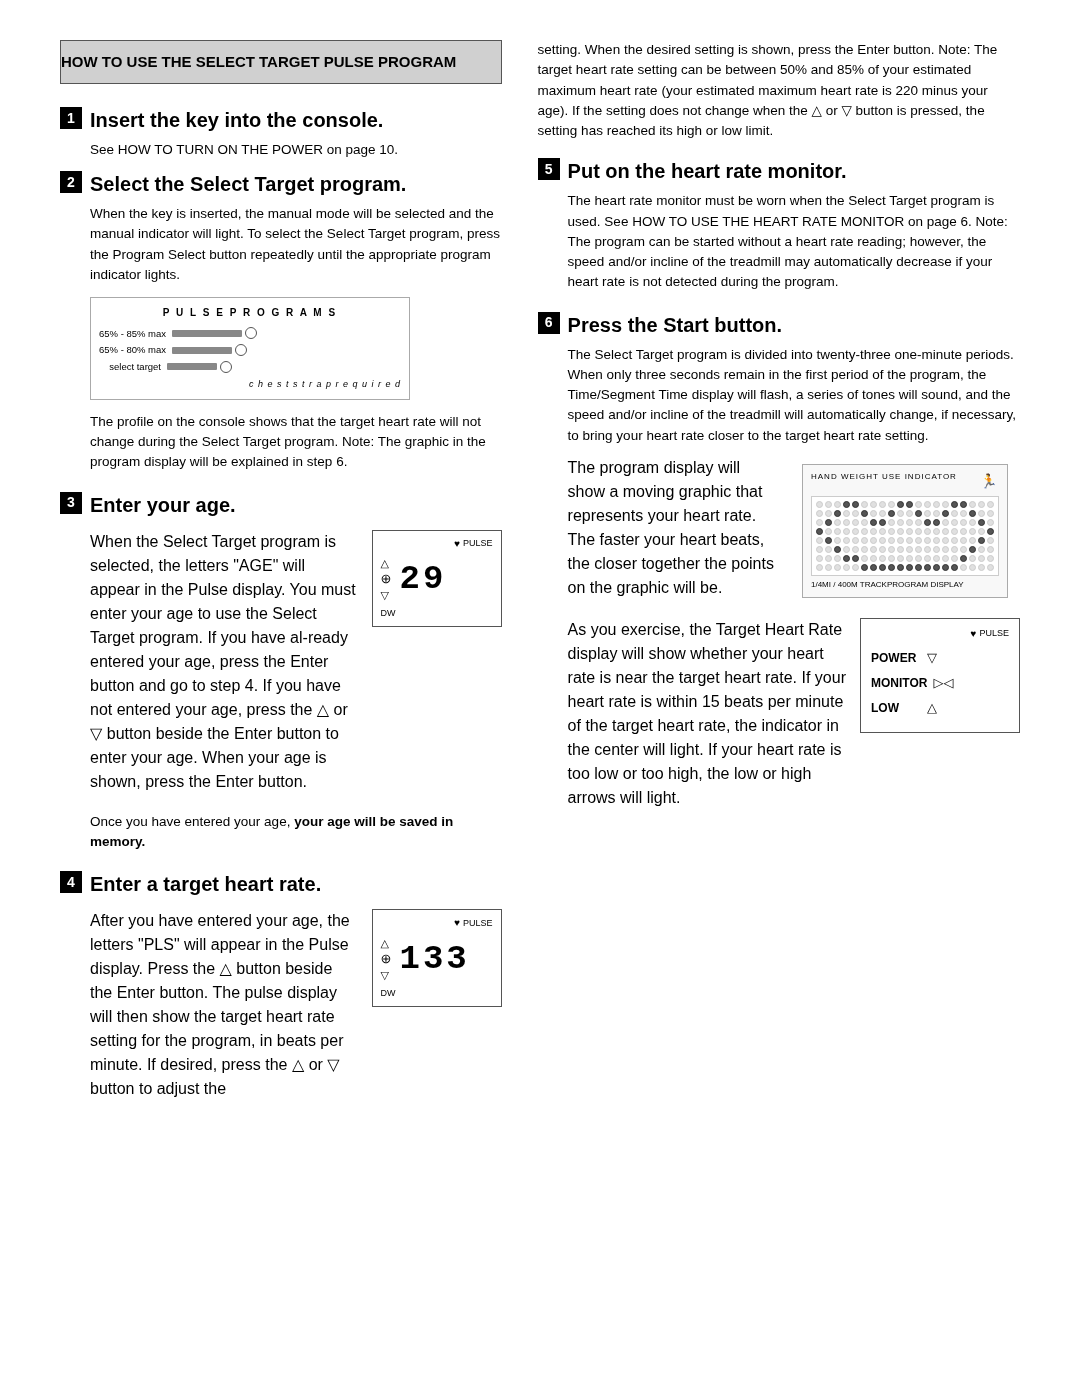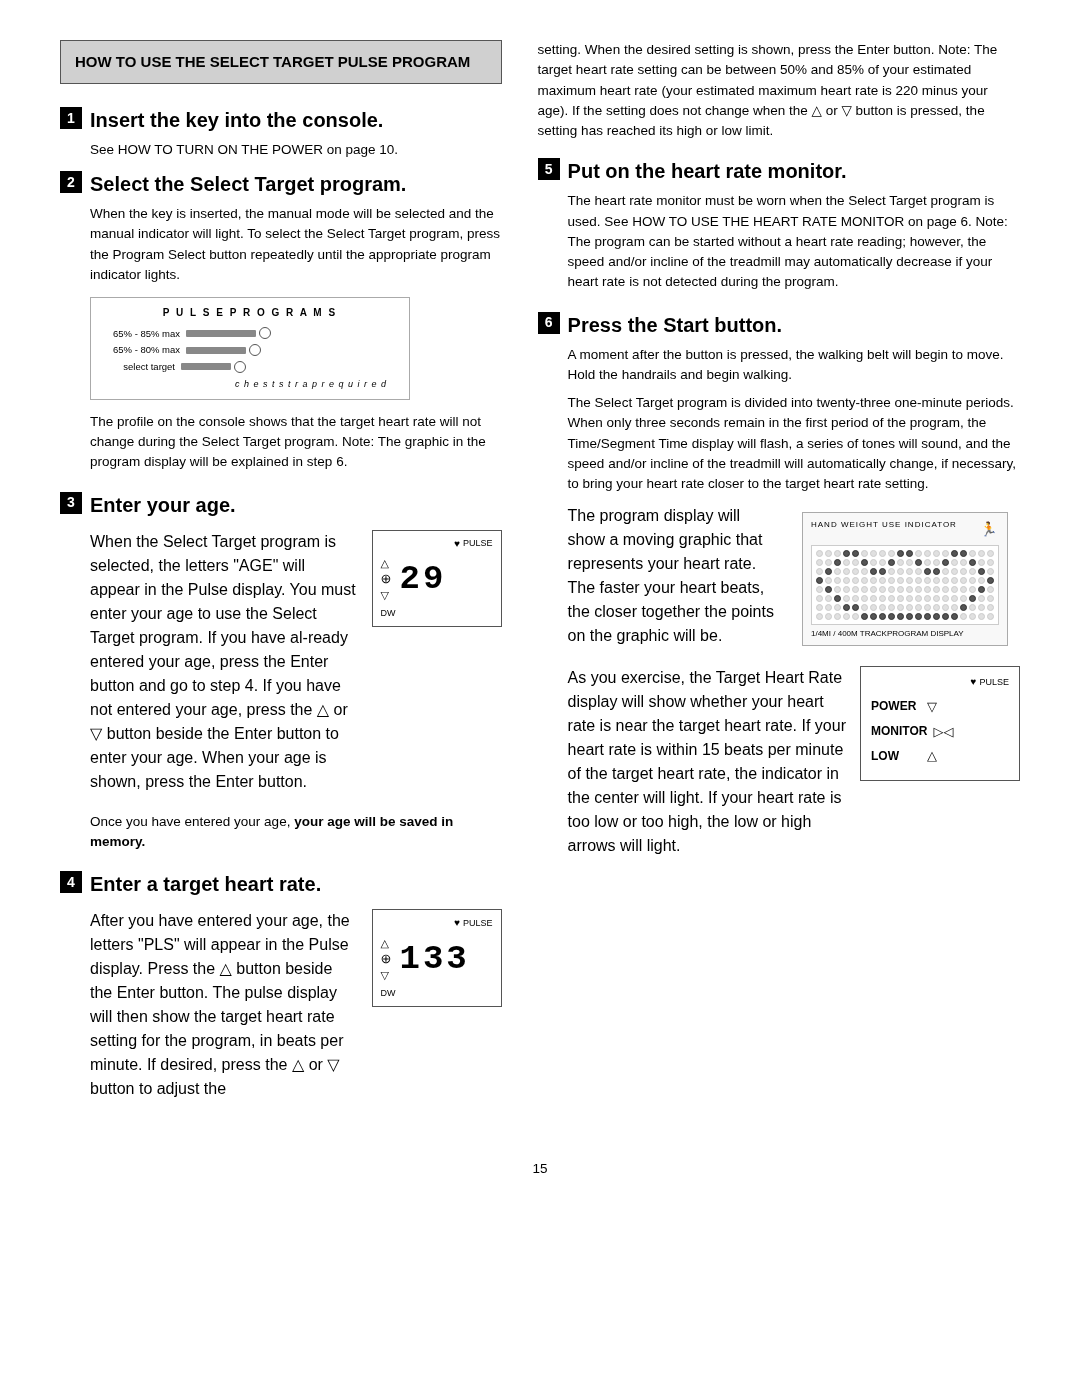--- a/index.html
+++ b/index.html
@@ -26,21 +26,21 @@
     .col-left {
       width: 46%;
       flex-shrink: 0;
     }
     .col-right {
       flex: 1;
     }
     .header-box {
       background: #d0d0d0;
       border: 1.5px solid #555;
-      padding: 10px 14px;
+      padding: 10px 0;
       margin-bottom: 22px;
     }
     .header-box-title {
       font-weight: bold;
       font-size: 15px;
       text-transform: uppercase;
     }
     .step {
       display: flex;
       align-items: flex-start;
@@ -68,21 +68,21 @@
     .step-body {
       font-size: 13.5px;
       line-height: 1.5;
     }
     .step-content {
       flex: 1;
     }
     p { margin-bottom: 8px; }
     .pulse-programs-box {
       border: 1px solid #aaa;
-      padding: 8px 22px;
+      padding: 8px 8px;
       margin: 12px 0;
       background: #fff;
       width: 100%;
       max-width: 320px;
     }
     .pulse-programs-title {
       text-align: center;
       font-size: 10px;
       letter-spacing: 2px;
       margin-bottom: 6px;
@@ -388,21 +388,20 @@
         <div class="step-content">
           <div class="step-title">Put on the heart rate monitor.</div>
           <p class="step-body">The heart rate monitor must be worn when the Select Target program is used. See HOW TO USE THE HEART RATE MONITOR on page 6. Note: The program can be started without a heart rate reading; however, the speed and/or incline of the treadmill may automatically decrease if your heart rate is not detected during the program.</p>
         </div>
       </div>
 
       <div class="step">
         <div class="step-number">6</div>
         <div class="step-content">
           <div class="step-title">Press the Start button.</div>
-          <p class="step-body">A moment after the button is pressed, the walking belt will begin to move. Hold the handrails and begin walking.</p>
           <p class="step-body">The Select Target program is divided into twenty-three one-minute periods. When only three seconds remain in the first period of the program, the Time/Segment Time display will flash, a series of tones will sound, and the speed and/or incline of the treadmill will automatically change, if necessary, to bring your heart rate closer to the target heart rate setting.</p>
 
           <div class="inline-display-wrapper">
             <p class="inline-display-text">The program display will show a moving graphic that represents your heart rate. The faster your heart beats, the closer together the points on the graphic will be.</p>
 
             <div class="program-display-box">
               <div class="program-display-header">
                 <span style="font-size:8px;letter-spacing:1px;">HAND WEIGHT USE INDICATOR</span>
                 <span style="font-size:14px;">🏃</span>
               </div>
@@ -613,14 +612,13 @@
               </div>
             </div>
           </div>
 
         </div>
       </div>
 
     </div>
   </div>
 
-  <div class="page-number">15</div>
 </div>
 
 </body></html>

